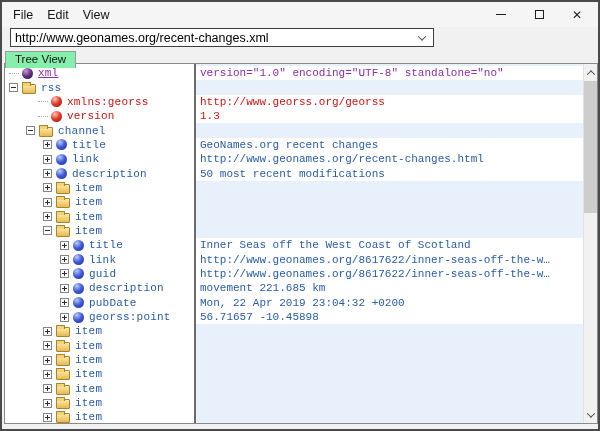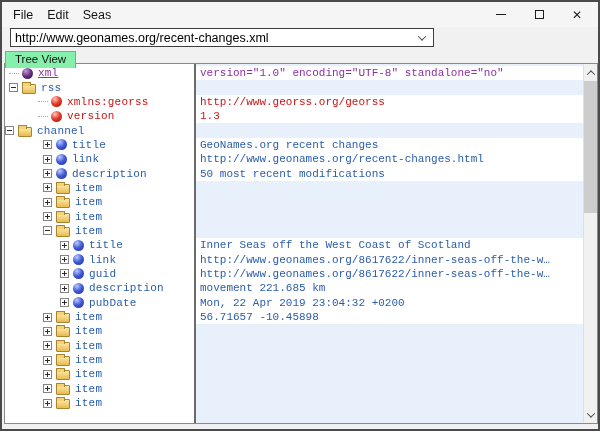--- a/index.html
+++ b/index.html
@@ -60,21 +60,21 @@
   .vrow{ height:14.35px; display:flex; align-items:center; white-space:nowrap; overflow:hidden;
          font-family:"Liberation Mono", monospace; font-size:11px; padding-left:4px; }
   .vrow.filled{ background:#ffffff; }
 </style>
 </head>
 <body>
 
 <div class="menu-bar">
   <span class="menu-item">File</span>
   <span class="menu-item">Edit</span>
-  <span class="menu-item">Seas</span>
+  <span class="menu-item">View</span>
 </div>
 <div class="win-controls">
   <div class="win-btn">
       <span class="glyph-min"></span>
     </div>
   <div class="win-btn">
       <span class="glyph-max"></span>
     </div>
   <div class="win-btn">
       <span class="glyph-close">✕</span>
@@ -109,21 +109,21 @@
       <div class="trow" style="padding-left: 33px;">
         <span class="stub"></span>
         <span class="icon ball red"></span>
         <span class="lbl kind-attr">xmlns:georss</span>
       </div>
       <div class="trow" style="padding-left: 33px;">
         <span class="stub"></span>
         <span class="icon ball red"></span>
         <span class="lbl kind-attr">version</span>
       </div>
-      <div class="trow" style="">
+      <div class="trow" style="padding-left: 21px;">
         <span class="exp minus"></span>
         <span class="icon folder"></span>
         <span class="lbl kind-elem">channel</span>
       </div>
       <div class="trow" style="padding-left: 38px;">
         <span class="exp plus"></span>
         <span class="icon ball blue"></span>
         <span class="lbl kind-elem">title</span>
       </div>
       <div class="trow" style="padding-left: 38px;">
@@ -173,20 +173,25 @@
       </div>
       <div class="trow" style="padding-left: 55px;">
         <span class="exp plus"></span>
         <span class="icon ball blue"></span>
         <span class="lbl kind-elem">description</span>
       </div>
       <div class="trow" style="padding-left: 55px;">
         <span class="exp plus"></span>
         <span class="icon ball blue"></span>
         <span class="lbl kind-elem">pubDate</span>
+      </div>
+      <div class="trow" style="padding-left: 55px;">
+        <span class="exp plus"></span>
+        <span class="icon ball blue"></span>
+        <span class="lbl kind-elem">georss:point</span>
       </div>
       <div class="trow" style="padding-left: 38px;">
         <span class="exp plus"></span>
         <span class="icon folder"></span>
         <span class="lbl kind-elem">item</span>
       </div>
       <div class="trow" style="padding-left: 38px;">
         <span class="exp plus"></span>
         <span class="icon folder"></span>
         <span class="lbl kind-elem">item</span>

